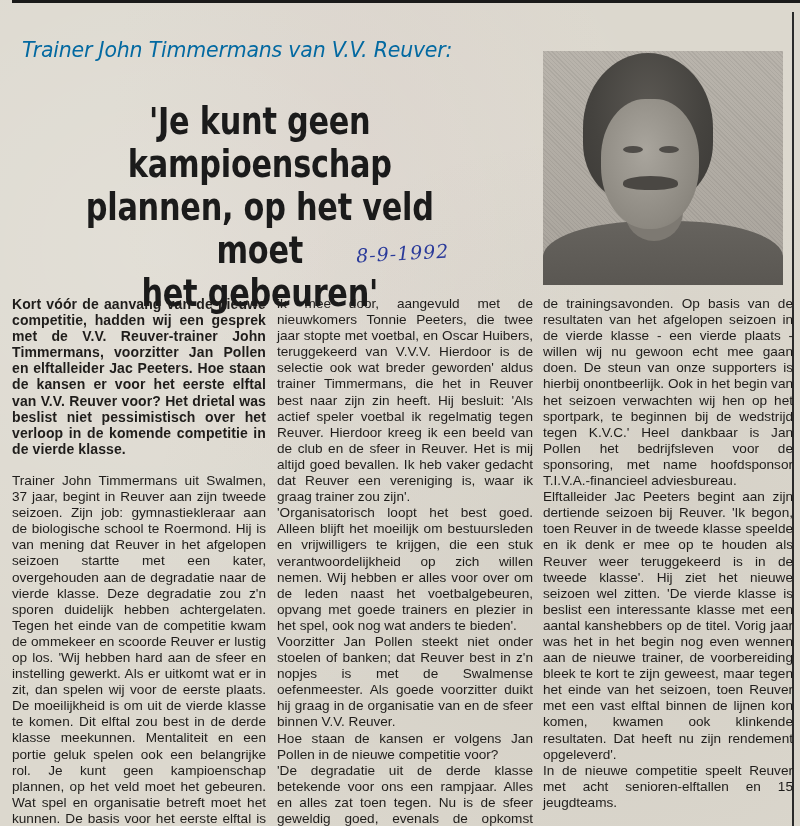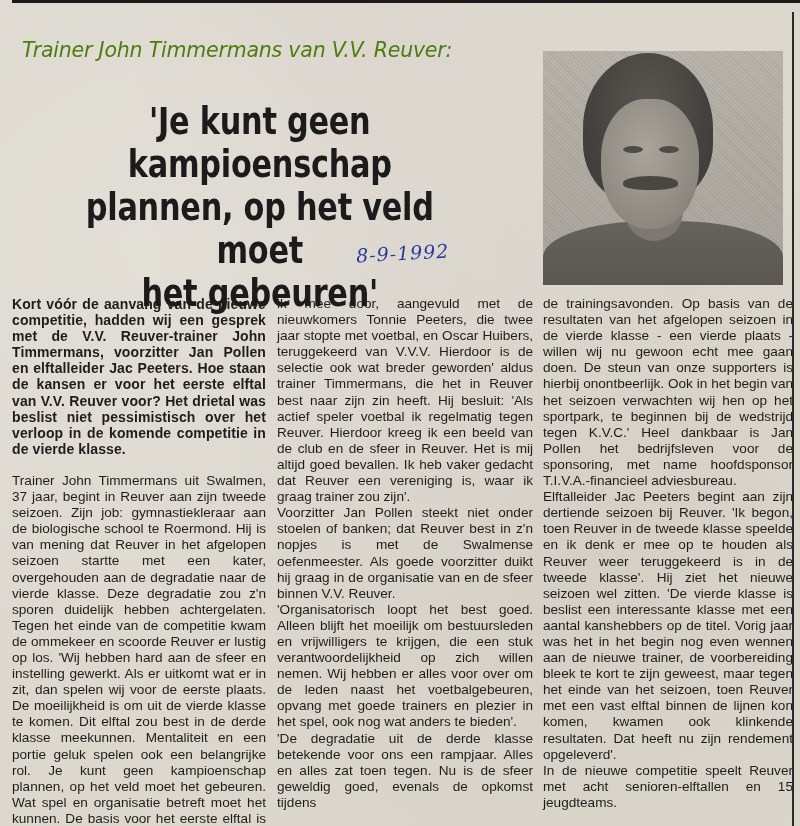--- a/index.html
+++ b/index.html
@@ -11,21 +11,21 @@
         radial-gradient(ellipse at 75% 70%, rgba(120,110,100,0.08), transparent 55%),
         radial-gradient(ellipse at 45% 15%, rgba(200,170,175,0.12), transparent 40%);
       color: #1e1c1a;
       font-family: "Liberation Sans", sans-serif;
     }
     .top-rule { position: absolute; left: 12px; right: 0; top: 0; height: 3px; background: #1a1a1a; }
     .right-rule { position: absolute; right: 6px; top: 12px; bottom: 0; width: 2px; background: #2a2a2a; }
     .kicker {
       position: absolute; left: 22px; top: 38px;
       font-family: "DejaVu Sans", sans-serif; font-style: italic;
-      font-size: 20.5px; letter-spacing: -0.2px; color: #4d7c0f;
+      font-size: 20.5px; letter-spacing: -0.2px; color: #0369a1;
       white-space: nowrap;
     }
     .headline {
       position: absolute; left: 40px; top: 100px; width: 440px;
       text-align: center;
       font-family: "DejaVu Sans", sans-serif; font-weight: bold;
       font-size: 37px; line-height: 43px;
       transform: scaleX(0.82); transform-origin: left top;
       width: 536px; color: #1b1b1b; letter-spacing: -0.3px;
     }
@@ -112,22 +112,23 @@
   <div class="mustache"></div>
 </div>
 
 <div class="column col1">
   <p class="lead">Kort vóór de aanvang van de nieuwe competitie, hadden wij een gesprek met de V.V. Reuver-trainer John Timmermans, voorzitter Jan Pollen en elftalleider Jac Peeters. Hoe staan de kansen er voor het eerste elftal van V.V. Reuver voor? Het drietal was beslist niet pessimistisch over het verloop in de komende competitie in de vierde klasse.</p>
   <p>Trainer John Timmermans uit Swalmen, 37 jaar, begint in Reuver aan zijn tweede seizoen. Zijn job: gymnastiekleraar aan de biologische school te Roermond. Hij is van mening dat Reuver in het afgelopen seizoen startte met een kater, overgehouden aan de degradatie naar de vierde klasse. Deze degradatie zou z'n sporen duidelijk hebben achtergelaten. Tegen het einde van de competitie kwam de ommekeer en scoorde Reuver er lustig op los. 'Wij hebben hard aan de sfeer en instelling gewerkt. Als er uitkomt wat er in zit, dan spelen wij voor de eerste plaats. De moeilijkheid is om uit de vierde klasse te komen. Dit elftal zou best in de derde klasse meekunnen. Mentaliteit en een portie geluk spelen ook een belangrijke rol. Je kunt geen kampioenschap plannen, op het veld moet het gebeuren. Wat spel en organisatie betreft moet het kunnen. De basis voor het eerste elftal is in feite in het afgelopen seizoen gevormd en hier ga</p>
 </div>
 
 <div class="column col2">
   <p>ik mee door, aangevuld met de nieuwkomers Tonnie Peeters, die twee jaar stopte met voetbal, en Oscar Huibers, teruggekeerd van V.V.V. Hierdoor is de selectie ook wat breder geworden' aldus trainer Timmermans, die het in Reuver best naar zijn zin heeft. Hij besluit: 'Als actief speler voetbal ik regelmatig tegen Reuver. Hierdoor kreeg ik een beeld van de club en de sfeer in Reuver. Het is mij altijd goed bevallen. Ik heb vaker gedacht dat Reuver een vereniging is, waar ik graag trainer zou zijn'.</p>
+  <p>'Organisatorisch loopt het best goed. Alleen blijft het moeilijk om bestuursleden en vrijwilligers te krijgen, die een stuk verantwoordelijkheid op zich willen nemen. Wij hebben er alles voor over om de leden naast het voetbalgebeuren, opvang met goede trainers en plezier in het spel, ook nog wat anders te bieden'.</p>
   <p>Voorzitter Jan Pollen steekt niet onder stoelen of banken; dat Reuver best in z'n nopjes is met de Swalmense oefenmeester. Als goede voorzitter duikt hij graag in de organisatie van en de sfeer binnen V.V. Reuver.</p>
-  <p>'Organisatorisch loopt het best goed. Alleen blijft het moeilijk om bestuursleden en vrijwilligers te krijgen, die een stuk verantwoordelijkheid op zich willen nemen. Wij hebben er alles voor over om de leden naast het voetbalgebeuren, opvang met goede trainers en plezier in het spel, ook nog wat anders te bieden'.</p>
+  <p>Hoe staan de kansen er volgens Jan Pollen in de nieuwe competitie voor?</p>
   <p>'De degradatie uit de derde klasse betekende voor ons een rampjaar. Alles en alles zat toen tegen. Nu is de sfeer geweldig goed, evenals de opkomst tijdens</p>
 </div>
 
 <div class="column col3">
   <p>de trainingsavonden. Op basis van de resultaten van het afgelopen seizoen in de vierde klasse - een vierde plaats - willen wij nu gewoon echt mee gaan doen. De steun van onze supporters is hierbij onontbeerlijk. Ook in het begin van het seizoen verwachten wij hen op het sportpark, te beginnen bij de wedstrijd tegen K.V.C.' Heel dankbaar is Jan Pollen het bedrijfsleven voor de sponsoring, met name hoofdsponsor T.I.V.A.-financieel adviesbureau.</p>
   <p>Elftalleider Jac Peeters begint aan zijn dertiende seizoen bij Reuver. 'Ik begon, toen Reuver in de tweede klasse speelde en ik denk er mee op te houden als Reuver weer teruggekeerd is in de tweede klasse'. Hij ziet het nieuwe seizoen wel zitten. 'De vierde klasse is beslist een interessante klasse met een aantal kanshebbers op de titel. Vorig jaar was het in het begin nog even wennen aan de nieuwe trainer, de voorbereiding bleek te kort te zijn geweest, maar tegen het einde van het seizoen, toen Reuver met een vast elftal binnen de lijnen kon komen, kwamen ook klinkende resultaten. Dat heeft nu zijn rendement opgeleverd'.</p>
   <p>In de nieuwe competitie speelt Reuver met acht senioren-elftallen en 15 jeugdteams.</p>
 </div>
 
 </body></html>

